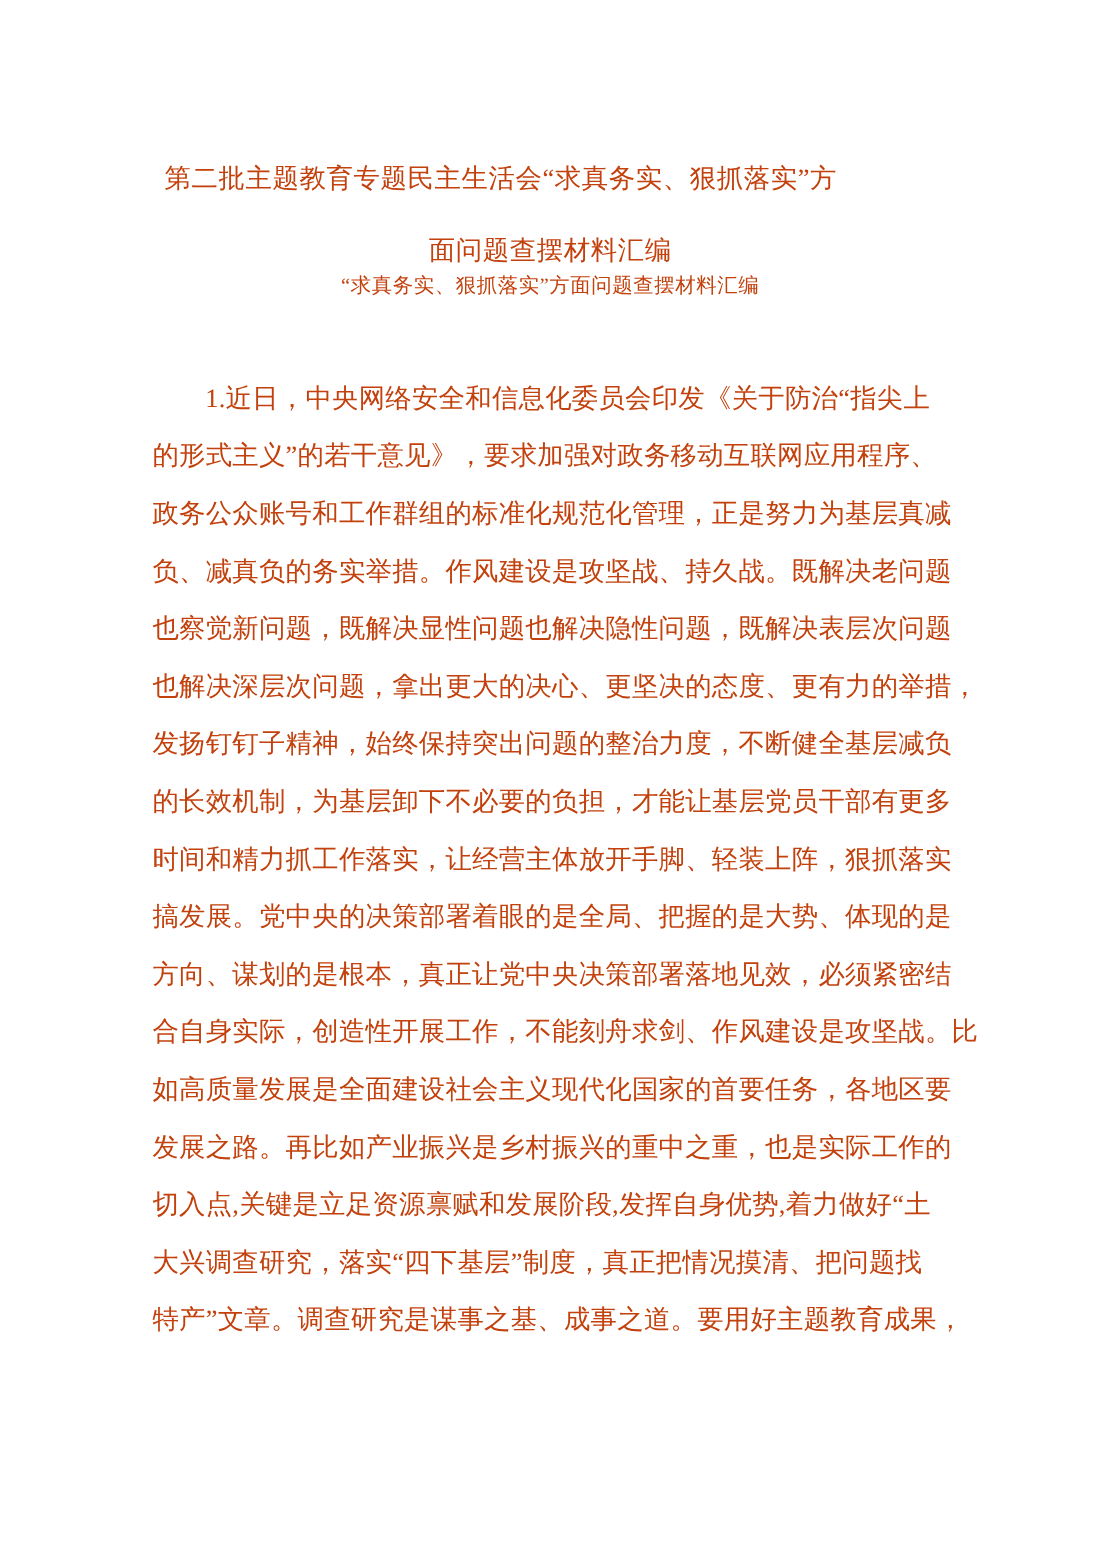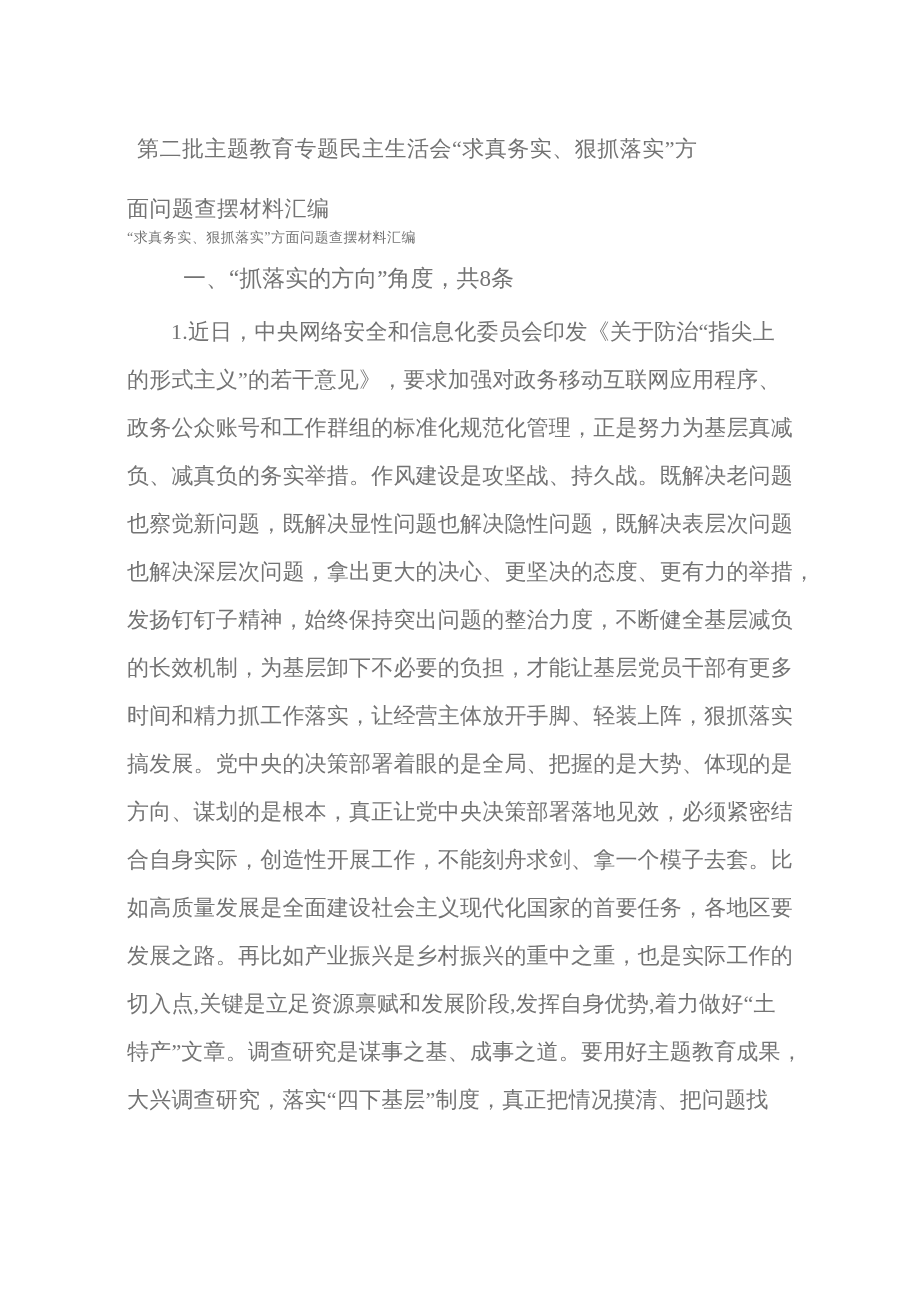--- a/index.html
+++ b/index.html
@@ -1,39 +1,39 @@
 <!DOCTYPE html>
 <html><head>
 <meta charset="utf-8">
 <style>
   html, body { margin: 0; padding: 0; }
   .page {
     position: relative;
     width: 920px;
     height: 1301px;
     background: #ffffff;
-    color: #737373;
+    color: #c2410c;
     font-family: "Liberation Serif", "DejaVu Serif", serif;
     overflow: hidden;
   }
   .abs { position: absolute; }
   .title-l1 {
     top: 134px; left: 137px; width: 663px;
     font-size: 22px; line-height: 30px;
     white-space: nowrap; letter-spacing: 0.5px;
   }
   .title-l2 {
     top: 194px; left: 127px; width: 663px;
     font-size: 22px; line-height: 30px;
-    letter-spacing: 0.5px;
+    text-align: center; letter-spacing: 0.5px;
   }
   .subtitle {
     top: 223px; left: 127px; width: 663px;
-    font-size: 14px; line-height: 30px;
-    text-align: left; letter-spacing: 0.5px;
+    font-size: 17px; line-height: 30px;
+    text-align: center; letter-spacing: 0.5px;
   }
   .heading {
     top: 264px; left: 127px; width: 680px;
     font-size: 23px; line-height: 30px;
     text-indent: 56px; white-space: nowrap;
   }
   .bodytext {
     top: 308px; left: 127px; width: 663px; font-family: Liberation Serif, serif;
   }
   .bline {
@@ -48,35 +48,34 @@
 <body>
 
 <div class="page">
 
   <div class="abs title-l1">第二批主题教育专题民主生活会“求真务实、狠抓落实”方</div>
 
   <div class="abs title-l2">面问题查摆材料汇编</div>
 
   <div class="abs subtitle">“求真务实、狠抓落实”方面问题查摆材料汇编</div>
 
-  <div class="abs heading">一、“抓落实的方向”角度，共8条</div>
 
   <div class="abs bodytext">
     <div class="bline indent">1.近日，中央网络安全和信息化委员会印发《关于防治“指尖上</div>
     <div class="bline">的形式主义”的若干意见》，要求加强对政务移动互联网应用程序、</div>
     <div class="bline">政务公众账号和工作群组的标准化规范化管理，正是努力为基层真减</div>
     <div class="bline">负、减真负的务实举措。作风建设是攻坚战、持久战。既解决老问题</div>
     <div class="bline">也察觉新问题，既解决显性问题也解决隐性问题，既解决表层次问题</div>
     <div class="bline">也解决深层次问题，拿出更大的决心、更坚决的态度、更有力的举措，</div>
     <div class="bline">发扬钉钉子精神，始终保持突出问题的整治力度，不断健全基层减负</div>
     <div class="bline">的长效机制，为基层卸下不必要的负担，才能让基层党员干部有更多</div>
     <div class="bline">时间和精力抓工作落实，让经营主体放开手脚、轻装上阵，狠抓落实</div>
     <div class="bline">搞发展。党中央的决策部署着眼的是全局、把握的是大势、体现的是</div>
     <div class="bline">方向、谋划的是根本，真正让党中央决策部署落地见效，必须紧密结</div>
-    <div class="bline">合自身实际，创造性开展工作，不能刻舟求剑、拿一个模子去套。比</div>
+    <div class="bline">合自身实际，创造性开展工作，不能刻舟求剑、作风建设是攻坚战。比</div>
     <div class="bline">如高质量发展是全面建设社会主义现代化国家的首要任务，各地区要</div>
     <div class="bline">发展之路。再比如产业振兴是乡村振兴的重中之重，也是实际工作的</div>
     <div class="bline">切入点,关键是立足资源禀赋和发展阶段,发挥自身优势,着力做好“土</div>
+    <div class="bline">大兴调查研究，落实“四下基层”制度，真正把情况摸清、把问题找</div>
     <div class="bline">特产”文章。调查研究是谋事之基、成事之道。要用好主题教育成果，</div>
-    <div class="bline">大兴调查研究，落实“四下基层”制度，真正把情况摸清、把问题找</div>
   </div>
 
 </div>
 
 </body></html>

